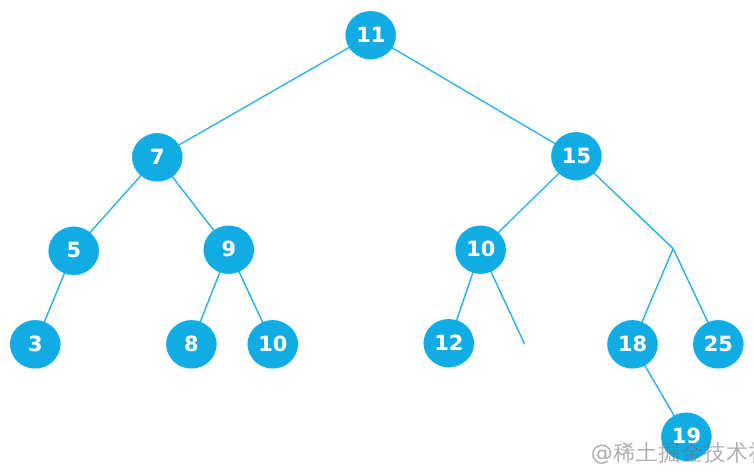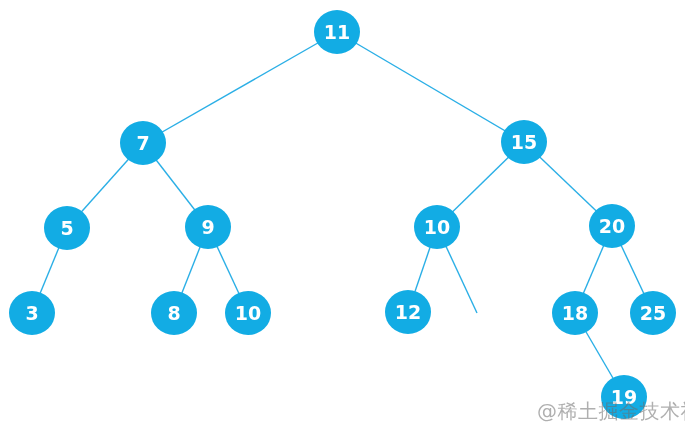--- a/index.html
+++ b/index.html
@@ -69,21 +69,20 @@
     <line x1="612" y1="226" x2="653" y2="313"></line>
     <line x1="575" y1="313" x2="624" y2="397"></line>
   </svg>
 
   <div class="node" style="left:314px; top:10px;">11</div>
   <div class="node" style="left:120px; top:121px;">7</div>
   <div class="node" style="left:501px; top:120px;">15</div>
   <div class="node" style="left:44px;  top:206px;">5</div>
   <div class="node" style="left:185px; top:205px;">9</div>
   <div class="node" style="left:414px; top:205px;">10</div>
-  <div class="node" style="left:589px; top:204px;">20</div>
   <div class="node" style="left:9px;   top:291px;">3</div>
   <div class="node" style="left:151px; top:291px;">8</div>
   <div class="node" style="left:225px; top:291px;">10</div>
   <div class="node" style="left:385px; top:290px;">12</div>
   <div class="node" style="left:552px; top:291px;">18</div>
   <div class="node" style="left:630px; top:291px;">25</div>
   <div class="node" style="left:601px; top:375px;">19</div>
 
   <div class="watermark">@稀土掘金技术社区</div>
 

